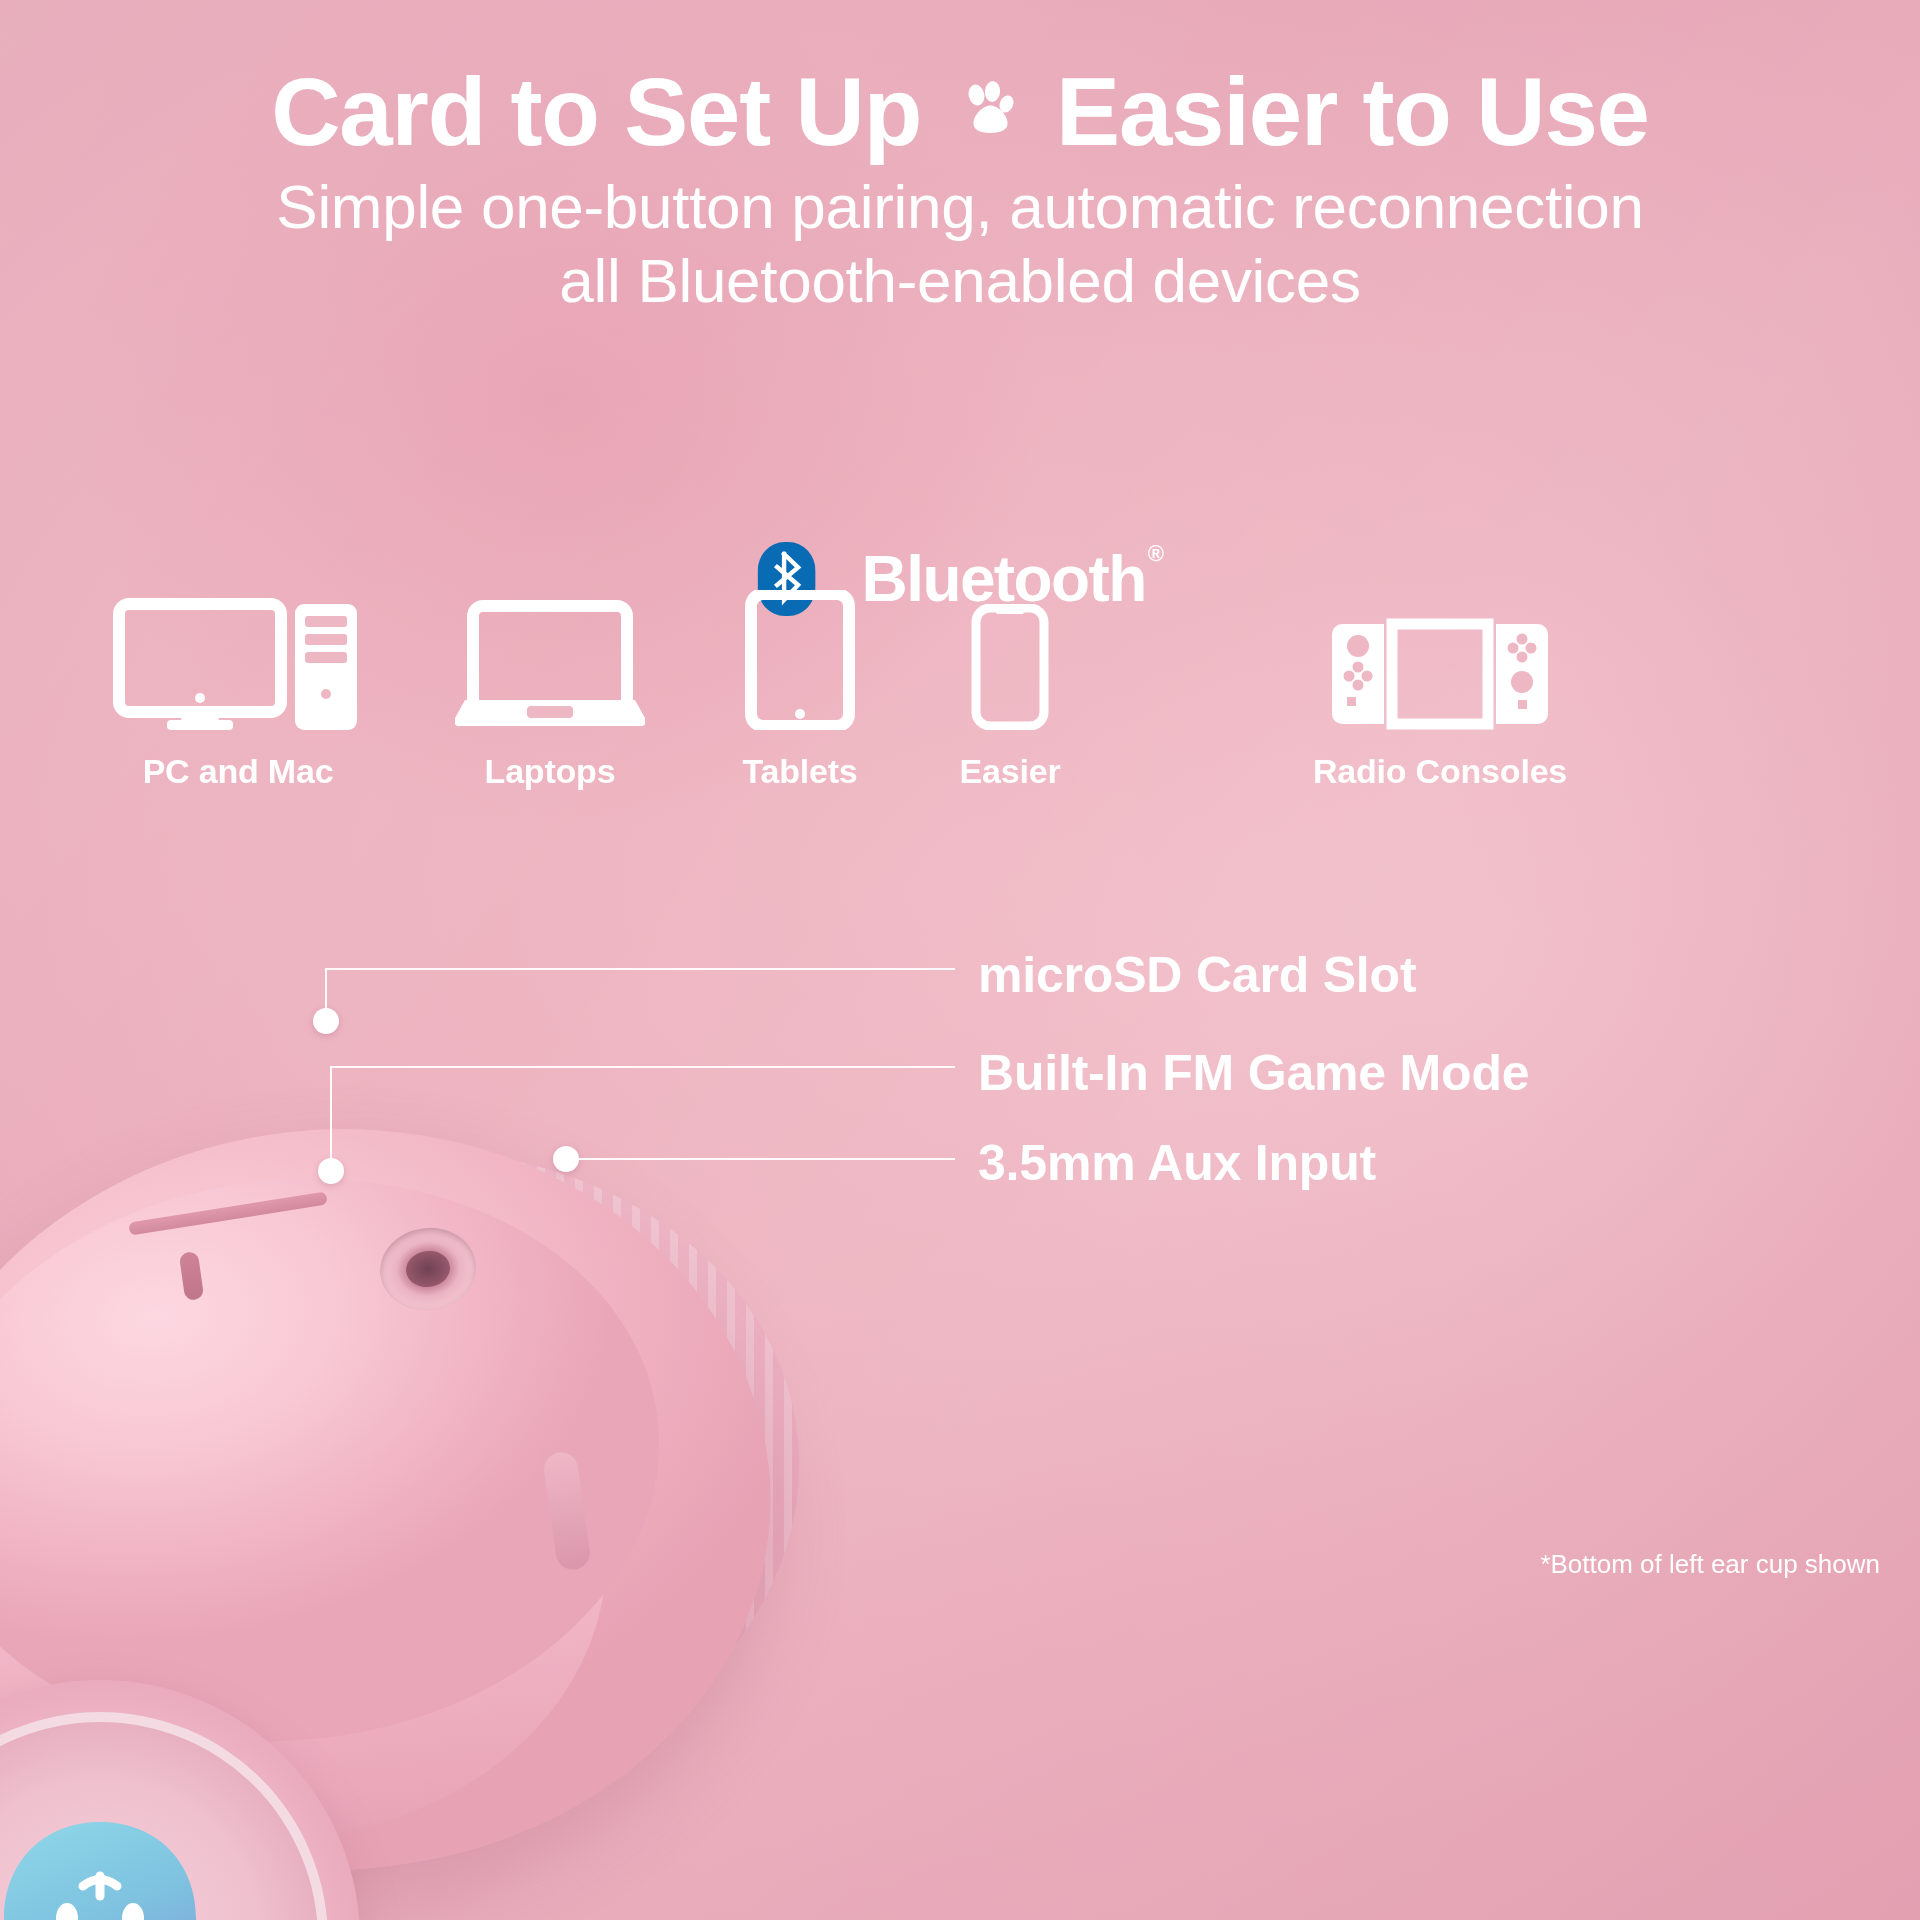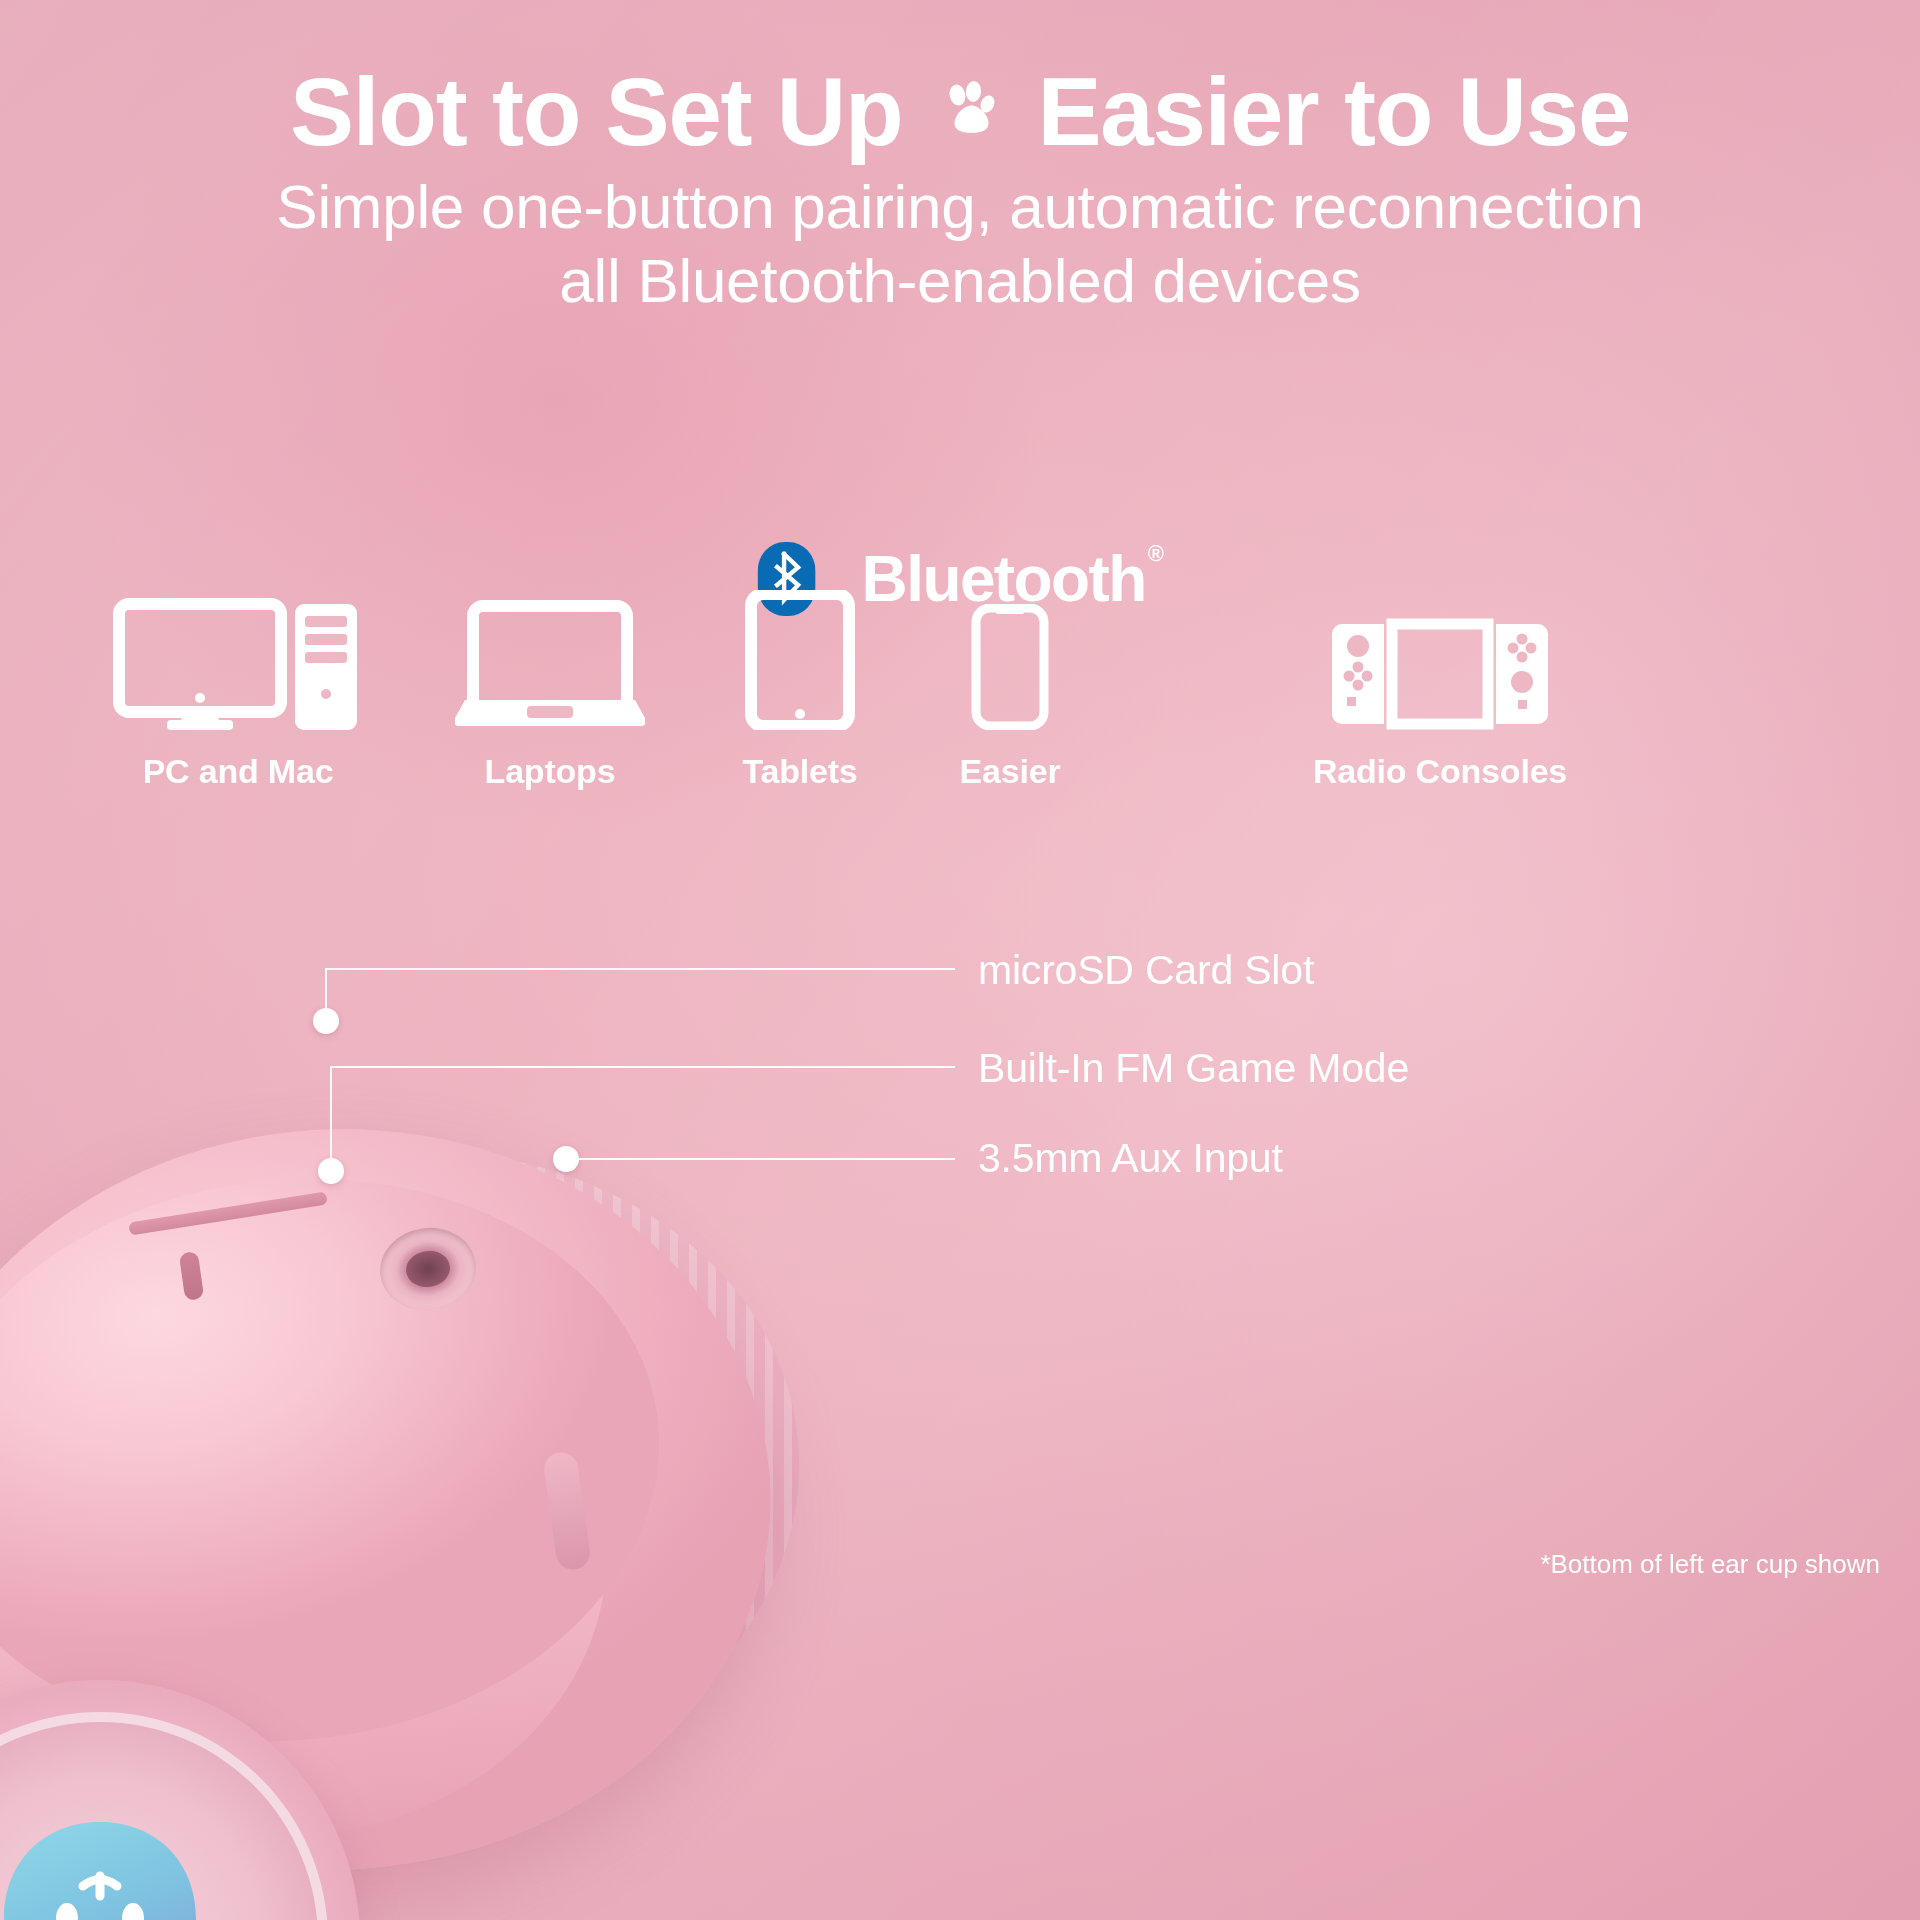--- a/index.html
+++ b/index.html
@@ -121,39 +121,39 @@
     box-shadow:inset 0 0 0 10px rgba(255,255,255,.55);}
   .logo-mark{position:absolute;left:50%;top:52%;transform:translate(-50%,-50%);
     width:290px;height:300px;}
 
   
   .callouts{position:absolute;inset:0;}
   .co-line{position:absolute;height:2px;background:rgba(255,255,255,.92);}
   .co-vert{position:absolute;width:2px;background:rgba(255,255,255,.92);}
   .co-dot{position:absolute;width:26px;height:26px;border-radius:50%;background:#ffffff;
     box-shadow:0 2px 6px rgba(160,95,118,.28);}
-  .co-label{position:absolute;color:#ffffff;font-size:41px;font-weight:400;
+  .co-label{position:absolute;color:#ffffff;font-size:50px;font-weight:700;
     letter-spacing:-.2px;white-space:nowrap;line-height:1;}
 
   .footnote{position:absolute;right:40px;bottom:340px;color:#ffffff;
     font-size:26px;font-weight:400;letter-spacing:0;white-space:nowrap;}
 </style>
 </head>
 <body>
 
 <div class="stage">
 
   <div class="bg-base"></div>
   <div class="bg-glowA"></div>
   <div class="bg-glowB"></div>
   <div class="bg-glowC"></div>
   <div class="bg-sheen"></div>
 
   <div class="headline">
-    <span class="seg">Slot to Set Up</span>
+    <span class="seg">Card to Set Up</span>
     <svg class="paw" viewBox="0 0 52 58" aria-hidden="true">
       <ellipse cx="13.5" cy="17" rx="7.8" ry="10.6" fill="#ffffff" transform="rotate(-13 13.5 17)"></ellipse>
       <ellipse cx="29.5" cy="13.5" rx="7.6" ry="10.4" fill="#ffffff" transform="rotate(5 29.5 13.5)"></ellipse>
       <ellipse cx="43.5" cy="26" rx="6.6" ry="8.8" fill="#ffffff" transform="rotate(22 43.5 26)"></ellipse>
       <path d="M27.5 27.5c7.6 0 17 9.5 17 17.8 0 6.4-5.8 9.6-17 9.6S10.5 51.7 10.5 45.3c0-8.3 9.4-17.8 17-17.8z" fill="#ffffff"></path>
     </svg>
     <span class="seg">Easier to Use</span>
   </div>
 
   <div class="subtitle">

